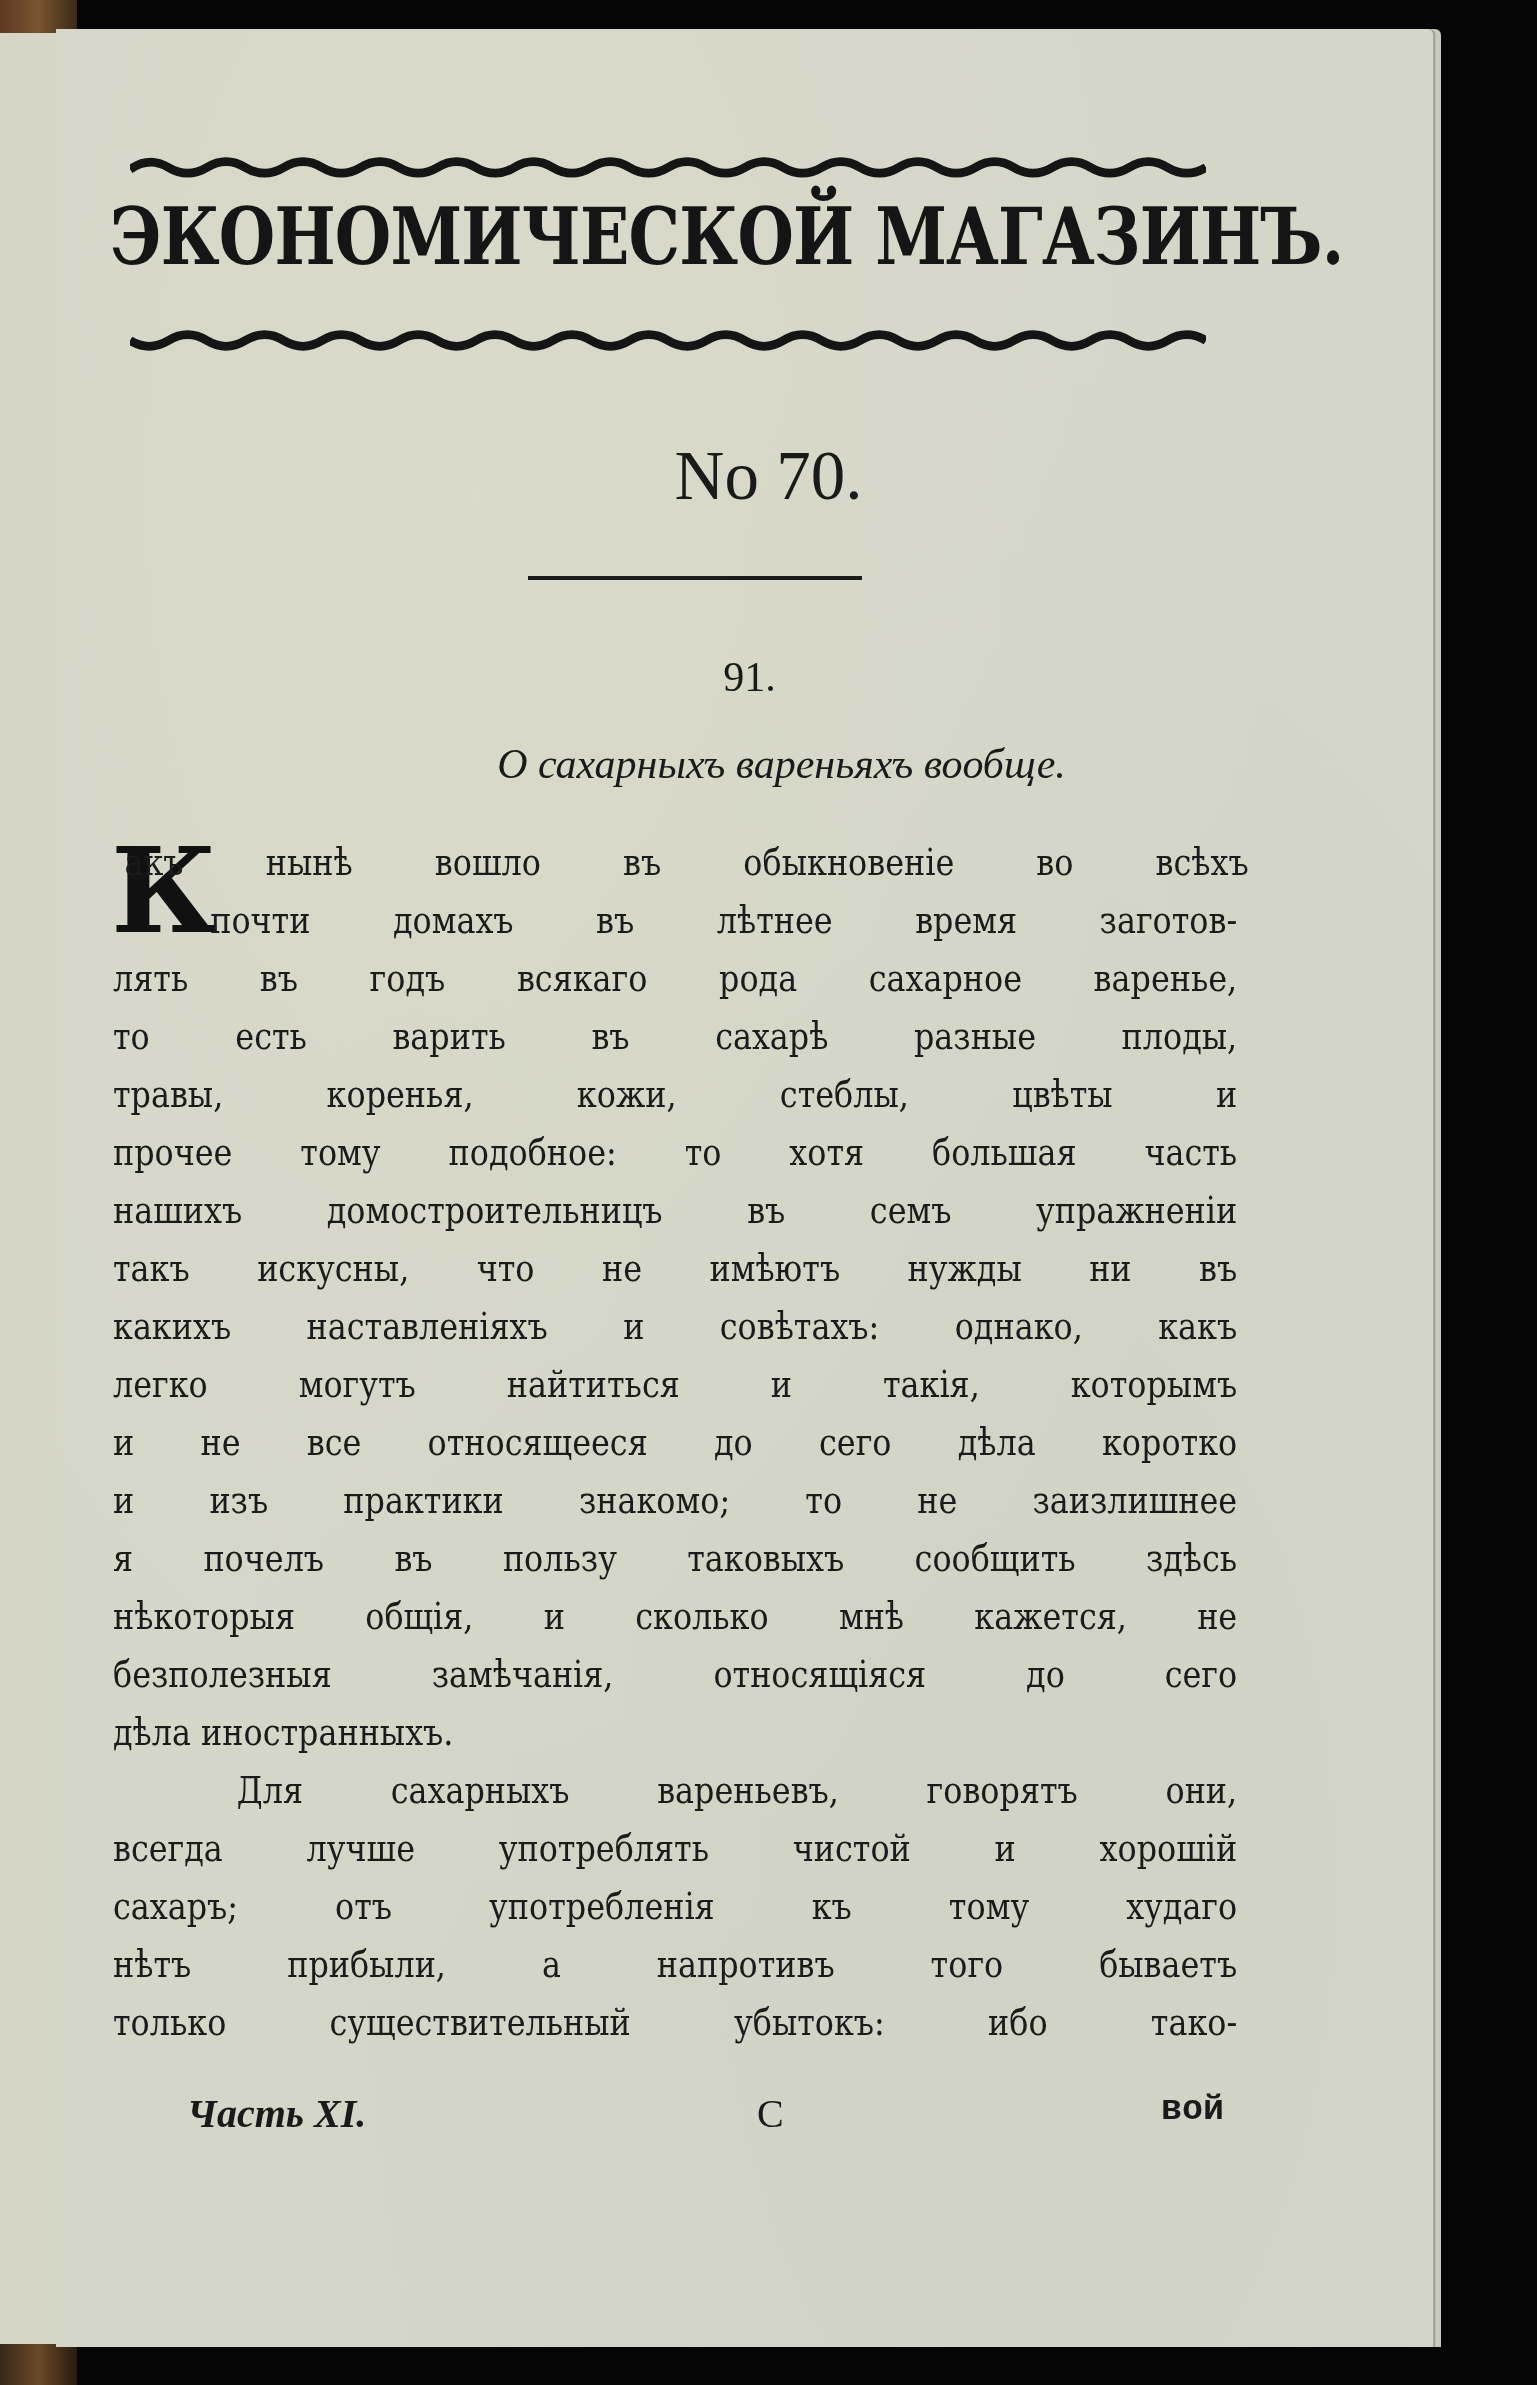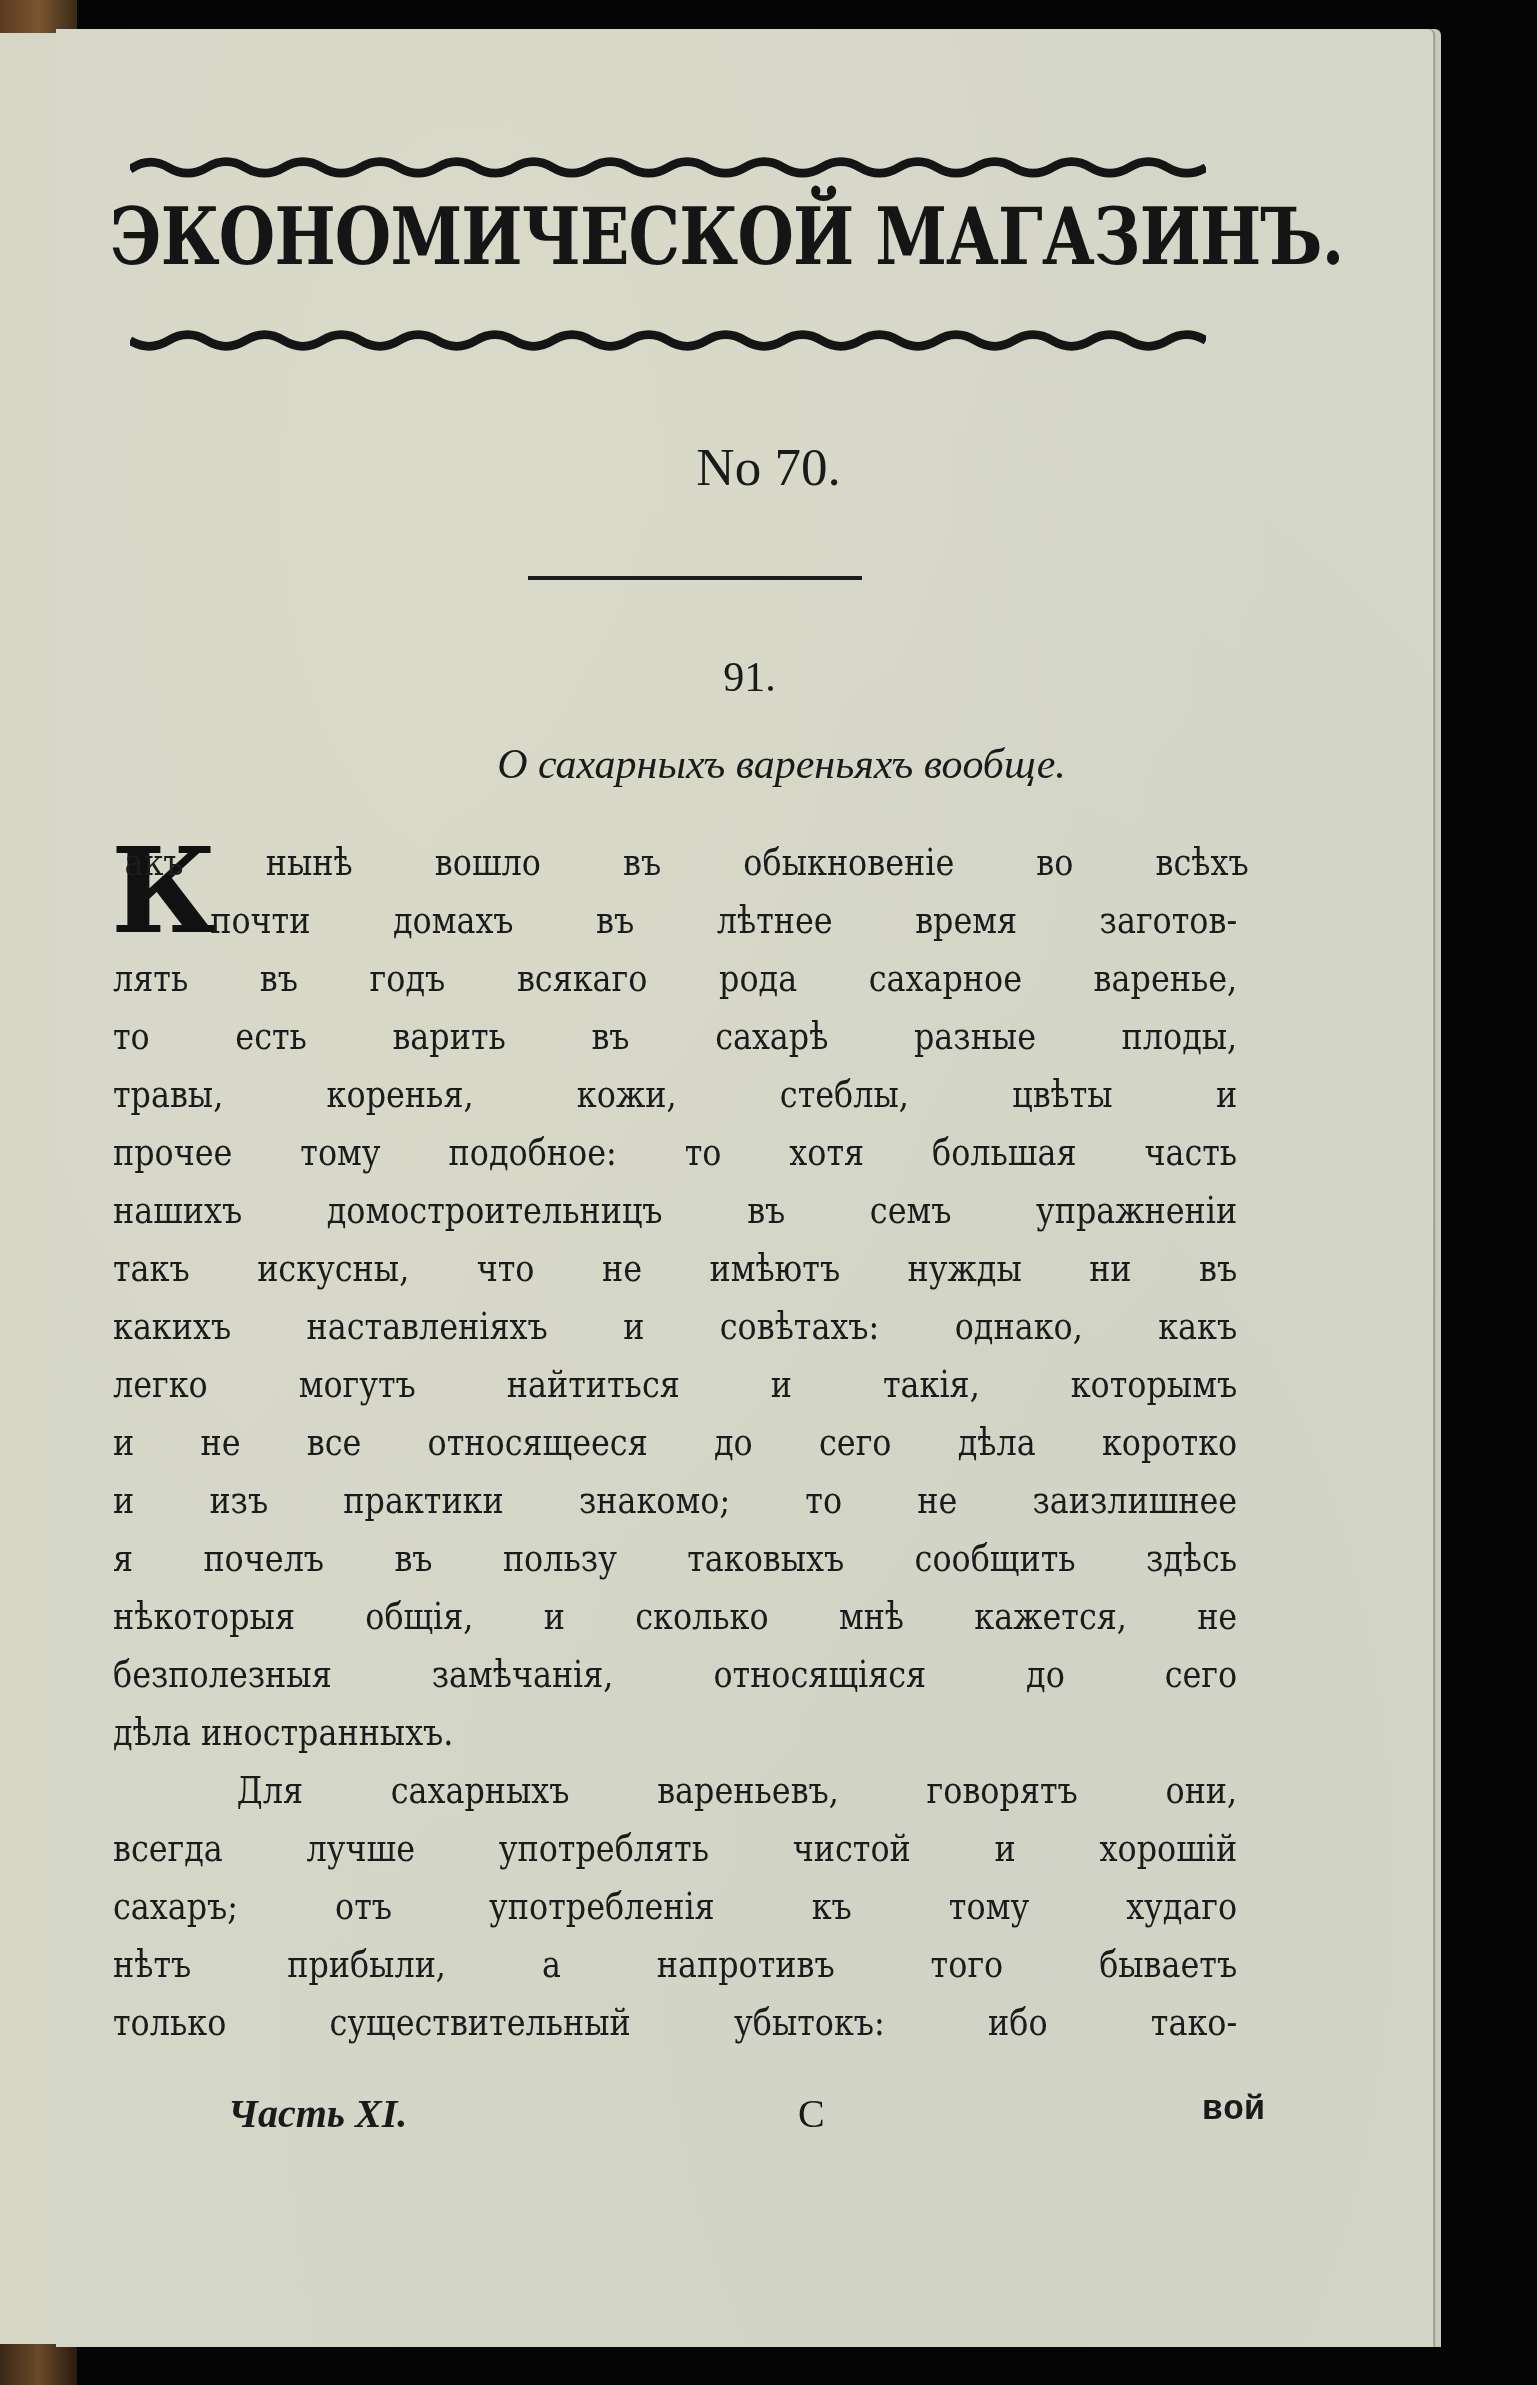--- a/index.html
+++ b/index.html
@@ -33,21 +33,21 @@
   }
   .ornament svg { width:100%; height:100%; display:block; }
   .masthead {
     position:absolute; left:110px; top:190px; width:1134px;
     text-align:center; font-family:"DejaVu Serif", serif; font-weight:bold;
     font-size:79px; letter-spacing:-1px; color:#151515; white-space:nowrap;
     transform:scaleX(0.82); transform-origin:left top;
   }
   .issue {
     position:absolute; left:0; top:437px; width:1537px; text-align:center;
-    font-family:"Liberation Serif", serif; font-size:53px; color:#1a1a1a;
+    font-family:"Liberation Serif", serif; font-size:69px; color:#1a1a1a;
   }
   .rule {
     position:absolute; left:528px; top:576px; width:334px; height:3.8px; background:#1c1c1c;
   }
   .article-num {
     position:absolute; left:0; top:653px; width:1499px; text-align:center;
     font-family:"Liberation Serif", serif; font-size:42px; color:#1a1a1a;
   }
   .article-title {
     position:absolute; left:0; top:740px; width:1537px; text-align:center;
@@ -63,21 +63,21 @@
   }
   .line.last { text-align-last:left; }
   .line.indent { padding-left:144px; box-sizing:border-box; }
   .line.drop { padding-left:113px; box-sizing:border-box; }
   .dropcap {
     position:absolute; left:-1.9px; top:3.8px; font-family:"DejaVu Serif", serif; font-weight:bold;
     font-size:117px; line-height:106px; color:#111;
   }
   .footer {
     position:absolute; top:2090px; font-family:"Liberation Serif", serif;
-    font-size:40px; color:#1a1a1a;margin-left:41px;
+    font-size:40px; color:#1a1a1a;
   }
   .footer.left { left:187px; font-weight:bold; font-style:italic; }
   .footer.center { left:757px; }
   .footer.right { left:1161px; font-family:Liberation Mono, monospace; font-size:35px; font-weight:bold; }
 </style>
 </head>
 <body>
 
 <div class="binding-top"></div>
 <div class="prev-page"></div>

